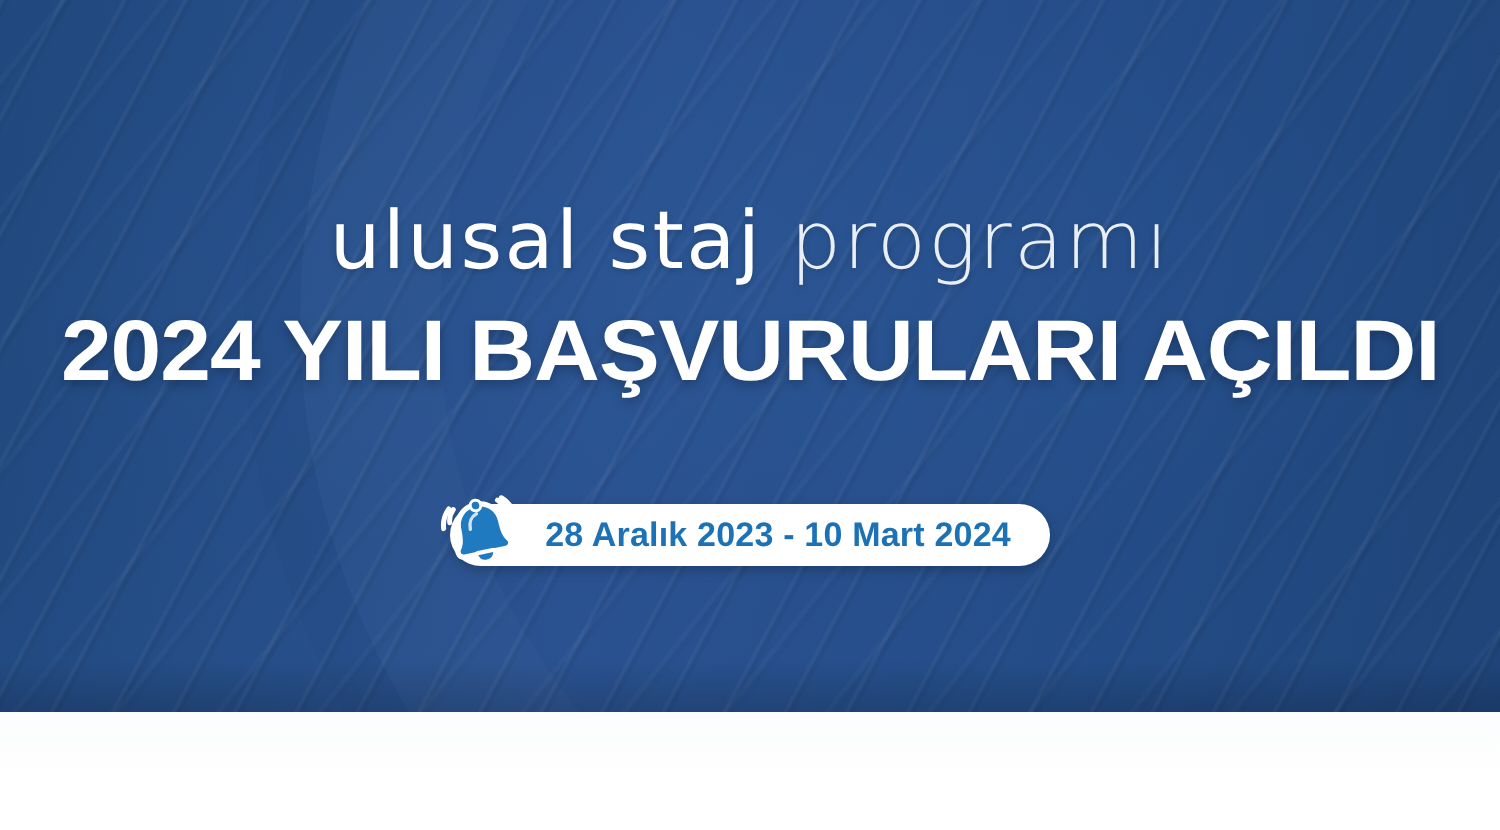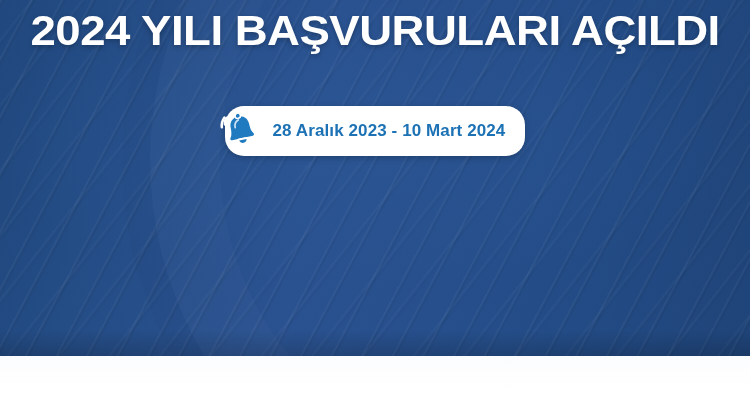--- a/index.html
+++ b/index.html
@@ -137,21 +137,21 @@
   
   .date-row {
     margin-top: 52px;
     position: relative;
     display: flex;
     align-items: center;
     justify-content: center;
   }
 
   .date-pill {
-    height: 50px;
+    height: 31px;
     display: flex;
     align-items: center;
     background: #ffffff;
     border-radius: 19px;
     padding: 0 20px 0 48px;
     box-shadow: 0 2px 6px rgba(0,0,0,0.22);
   }
   .date-text {
     font-family: "Liberation Sans", sans-serif;
     font-size: 17px;
@@ -194,20 +194,27 @@
   <div class="hero">
     <div class="hero-shade"></div>
     <div class="hero-stripes"></div>
     <div class="hero-stripes-2"></div>
     <div class="hero-sweep"></div>
     <div class="hero-bottom-fade"></div>
   </div>
 
   <div class="content">
 
+    <div class="title-light">
+      <span class="word-bold">ulusal</span>
+      <span> </span>
+      <span class="word-bold">staj</span>
+      <span> </span>
+      <span class="word-thin">programı</span>
+    </div>
 
     <div class="title-heavy">2024 YILI BAŞVURULARI AÇILDI</div>
 
     <div class="date-row">
 
       <div class="date-pill">
         <span class="date-text">28 Aralık 2023 - 10 Mart 2024</span>
       </div>
 
       <svg class="bell-icon" viewBox="0 0 44 44" aria-hidden="true">

